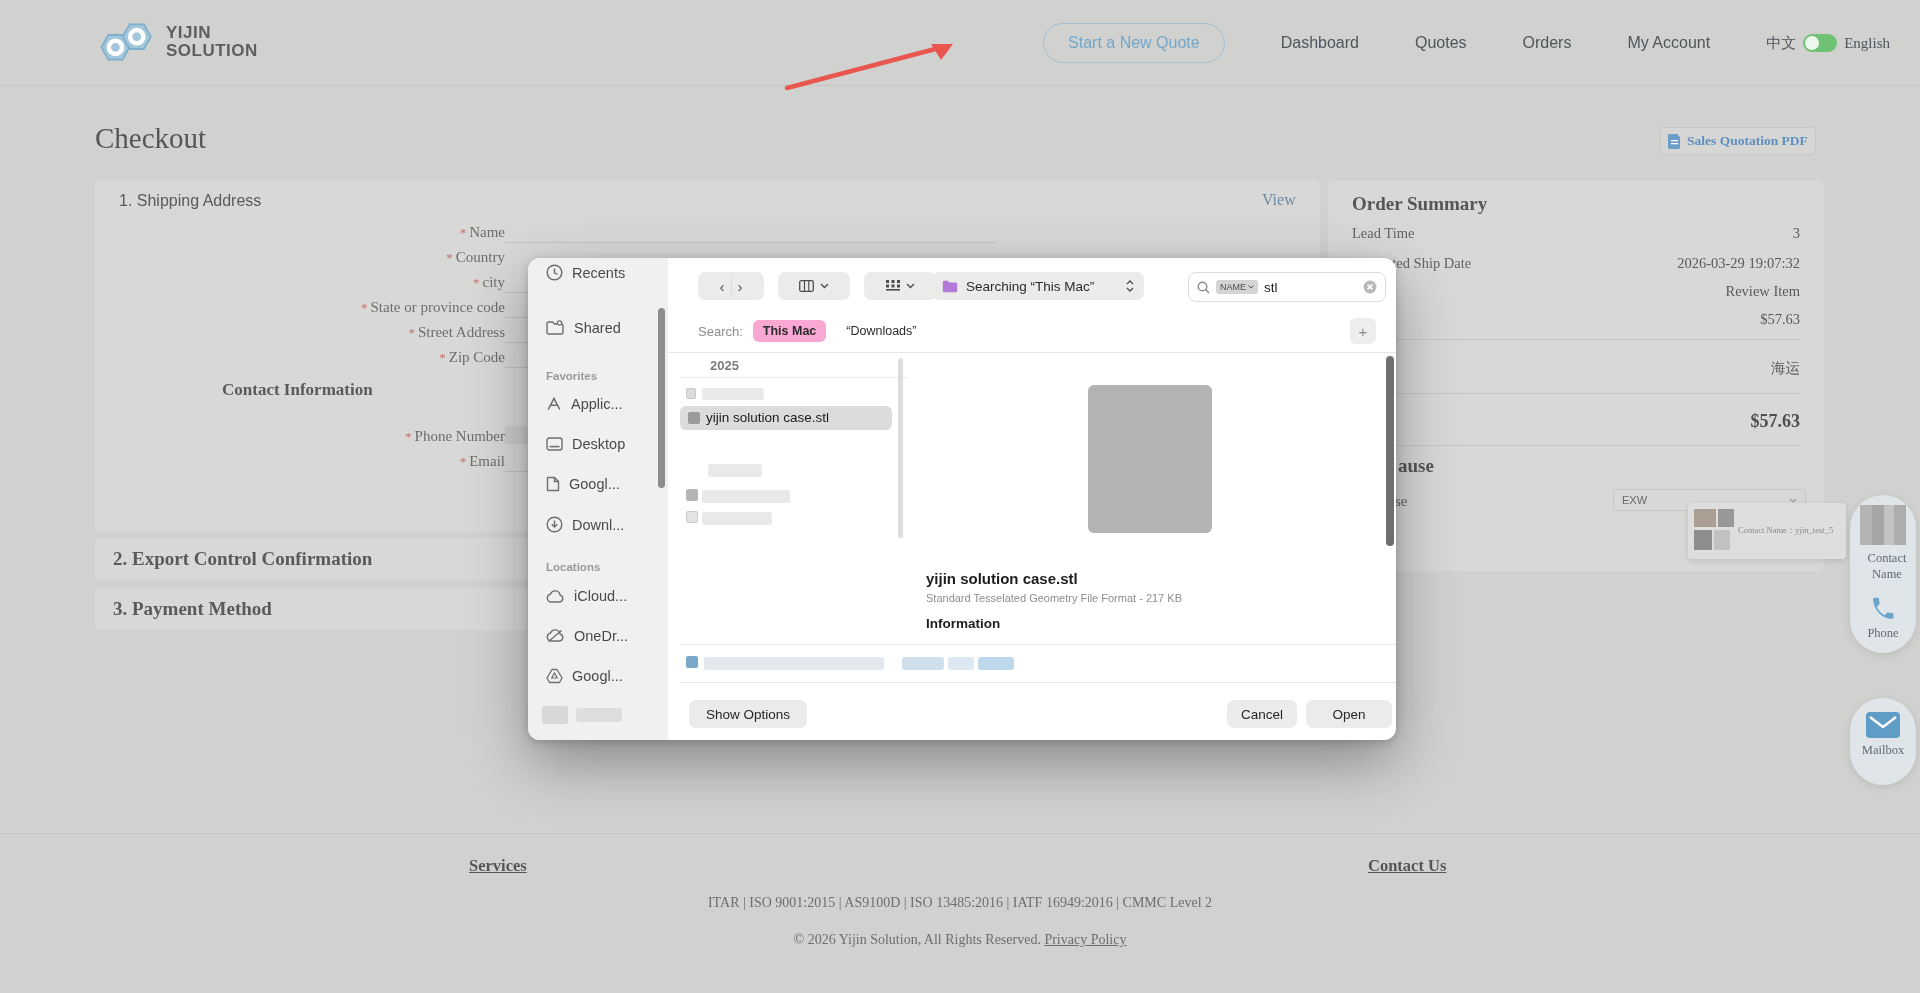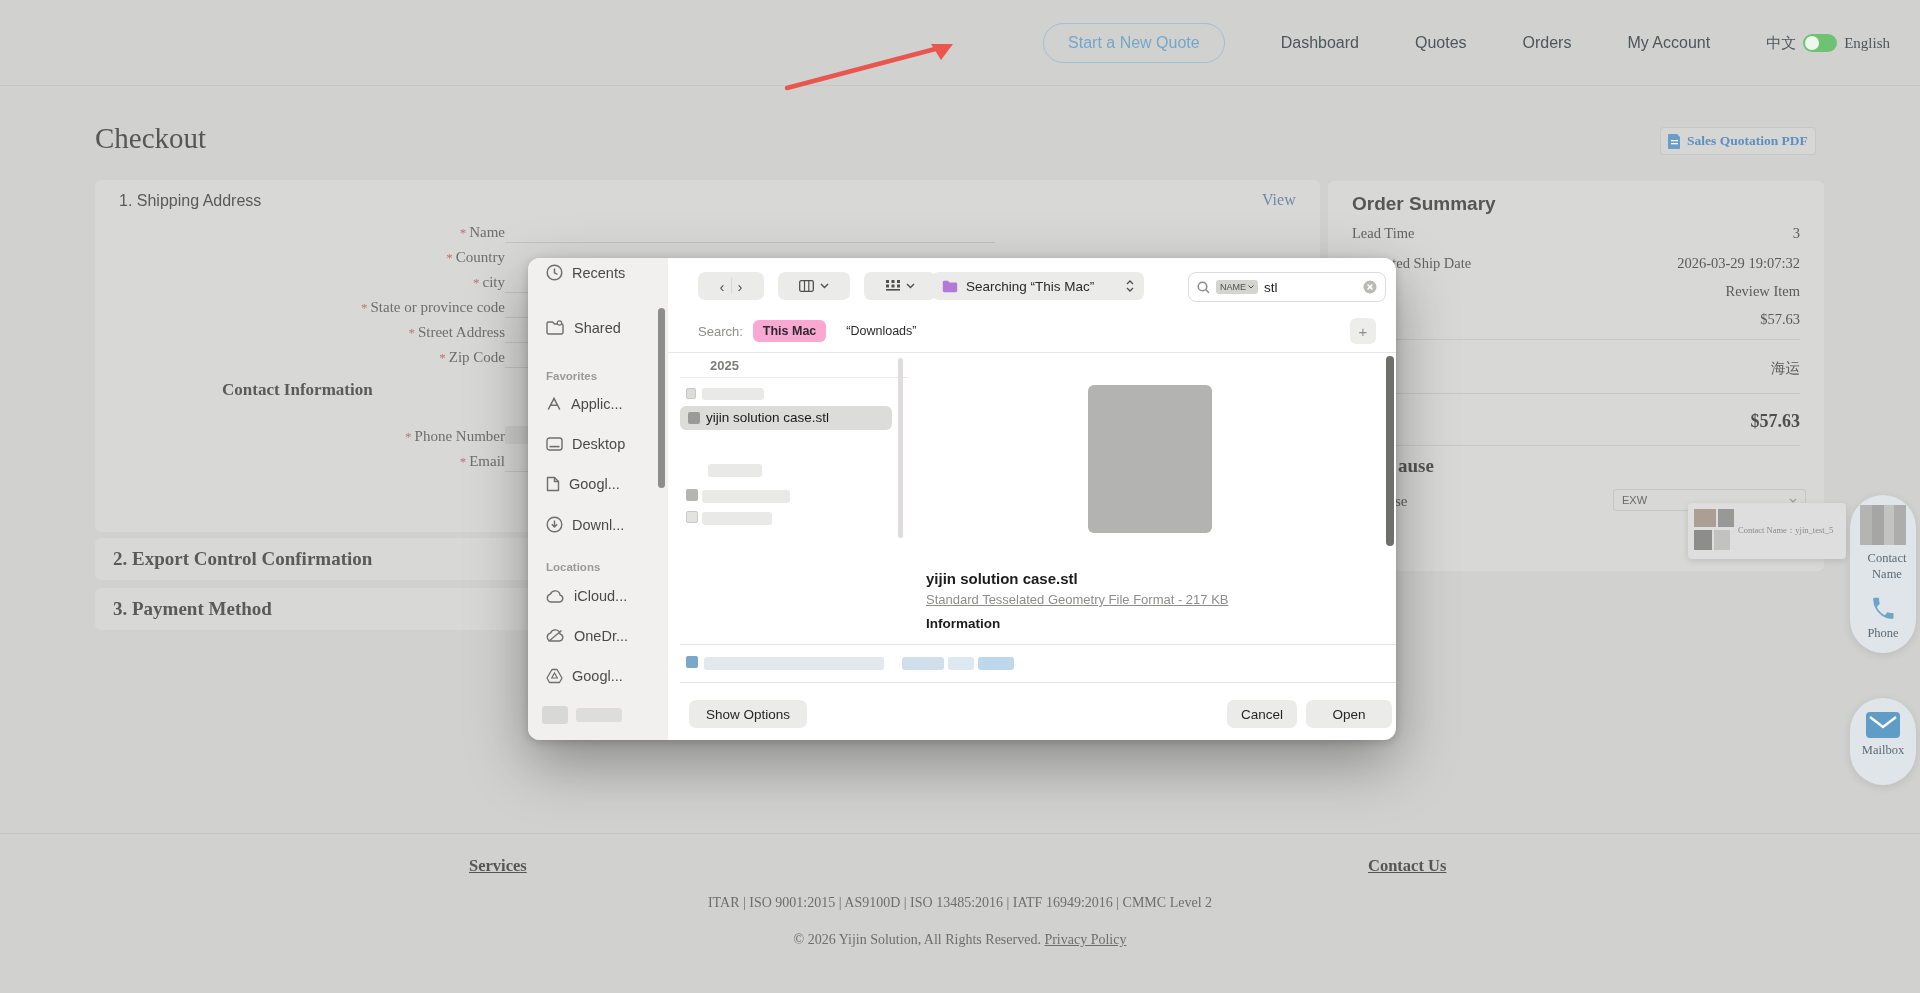--- a/index.html
+++ b/index.html
@@ -56,20 +56,32 @@
   .dlg-btn { position:absolute; top:442px; height:28px; background:#ebebea; border-radius:7px; display:flex; align-items:center; justify-content:center; font-size:13.5px; color:#262626; cursor:pointer; }
 
   
   .footer-link { font-family:"Liberation Serif",serif; font-weight:bold; font-size:16.5px; color:#555553; text-decoration:underline; }
   .footer-line { font-family:"Liberation Serif",serif; font-size:14px; color:#6e6e6c; text-align:center; position:absolute; width:100%; }
 </style>
 </head>
 <body>
 
 <div class="site-header">
+  <div class="logo-wrap">
+    <svg width="62" height="50" viewBox="0 0 70 52">
+      <path d="M6 32 L14 18.1 L30 18.1 L38 32 L30 45.9 L14 45.9 Z" fill="#a3c6da" stroke="#7fafcd" stroke-width="2"></path>
+      <path d="M30 20 L38 6.1 L54 6.1 L62 20 L54 33.9 L38 33.9 Z" fill="#a3c6da" stroke="#7fafcd" stroke-width="2"></path>
+      <circle cx="22" cy="32" r="7.5" fill="none" stroke="#ffffff" stroke-width="5"></circle>
+      <circle cx="46" cy="20" r="7.5" fill="none" stroke="#ffffff" stroke-width="5"></circle>
+    </svg>
+    <div class="logo-text">
+      <div>YIJIN</div>
+      <div>SOLUTION</div>
+    </div>
+  </div>
   <div class="nav">
     <button class="pill-btn">Start a New Quote</button>
     <span class="nav-item">Dashboard</span>
     <span class="nav-item">Quotes</span>
     <span class="nav-item">Orders</span>
     <span class="nav-item">My Account</span>
     <span class="lang">
       <span>中文</span>
       <span class="toggle">
           <span class="knob"></span>
@@ -146,21 +158,21 @@
 </div>
 
 <div class="card" style="left:95px; top:538px; width:1225px; height:42px;">
   <div class="abs sec-head-serif" style="left:18px; top:10px;">2. Export Control Confirmation</div>
 </div>
 <div class="card" style="left:95px; top:588px; width:1225px; height:42px;">
   <div class="abs sec-head-serif" style="left:18px; top:10px;">3. Payment Method</div>
 </div>
 
 <div class="card" style="left:1328px; top:181px; width:496px; height:390px;">
-  <div class="abs" style="left:24px; top:12px; font-family:Liberation Sans, sans-serif; font-weight:bold; font-size:19px; color:#565654;">Order Summary</div>
+  <div class="abs" style="left:24px; top:12px; font-family:Liberation Serif, serif; font-weight:bold; font-size:19px; color:#565654;">Order Summary</div>
 
   <div class="abs os-row-label" style="left:24px; top:44px;">Lead Time</div>
   <div class="os-row-value" style="top:44px;">3</div>
 
   <div class="abs os-row-label" style="left:24px; top:74px;">Estimated Ship Date</div>
   <div class="os-row-value" style="top:74px;">2026-03-29 19:07:32</div>
 
   <div class="os-row-value" style="top:102px;">Review Item</div>
   <div class="os-row-value" style="top:130px;">$57.63</div>
 
@@ -370,21 +382,21 @@
   </div>
   <div class="abs" style="left:152px; top:250px; width:212px; height:20px;">
     <span class="file-icon-sq" style="left:6px; top:3px; background:#e3e3e1; border:1px solid #c9c9c7;"></span>
     <span class="redact" style="left:22px; top:4px; width:70px; height:13px;"></span>
   </div>
 
   <div class="abs" style="left:370px; top:100px; width:5px; height:180px; background:#dedddc; border-radius:3px;"></div>
 
   <div class="abs" style="left:560px; top:127px; width:124px; height:148px; background:#b3b3b2; border-radius:6px;"></div>
   <div class="abs" style="left:398px; top:312px; font-size:15px; font-weight:bold; color:#1d1d1d;">yijin solution case.stl</div>
-  <div class="abs" style="left:398px; top:334px; font-size:13px; color:#8e8e8c;text-decoration:underline;">Standard Tesselated Geometry File Format - 217 KB</div>
+  <div class="abs" style="left:398px; top:334px; font-size:11px; color:#8e8e8c;">Standard Tesselated Geometry File Format - 217 KB</div>
   <div class="abs" style="left:398px; top:358px; font-size:13.5px; font-weight:bold; color:#1d1d1d;">Information</div>
 
   <div class="abs" style="left:858px; top:98px; width:8px; height:190px; background:#6f6f6e; border-radius:4px;"></div>
 
   <div class="dlg-divider" style="top:386px; left:152px; width:716px;"></div>
   <div class="abs" style="left:152px; top:392px; width:716px; height:26px;">
     <span class="file-icon-sq" style="left:6px; top:6px; background:#7ba7c9;"></span>
     <span class="redact" style="left:24px; top:7px; width:180px; height:13px; background:#e2e8ed;"></span>
     <span class="redact" style="left:222px; top:7px; width:42px; height:13px; background:#cfe0ec;"></span>
     <span class="redact" style="left:268px; top:7px; width:26px; height:13px; background:#dce9f2;"></span>

